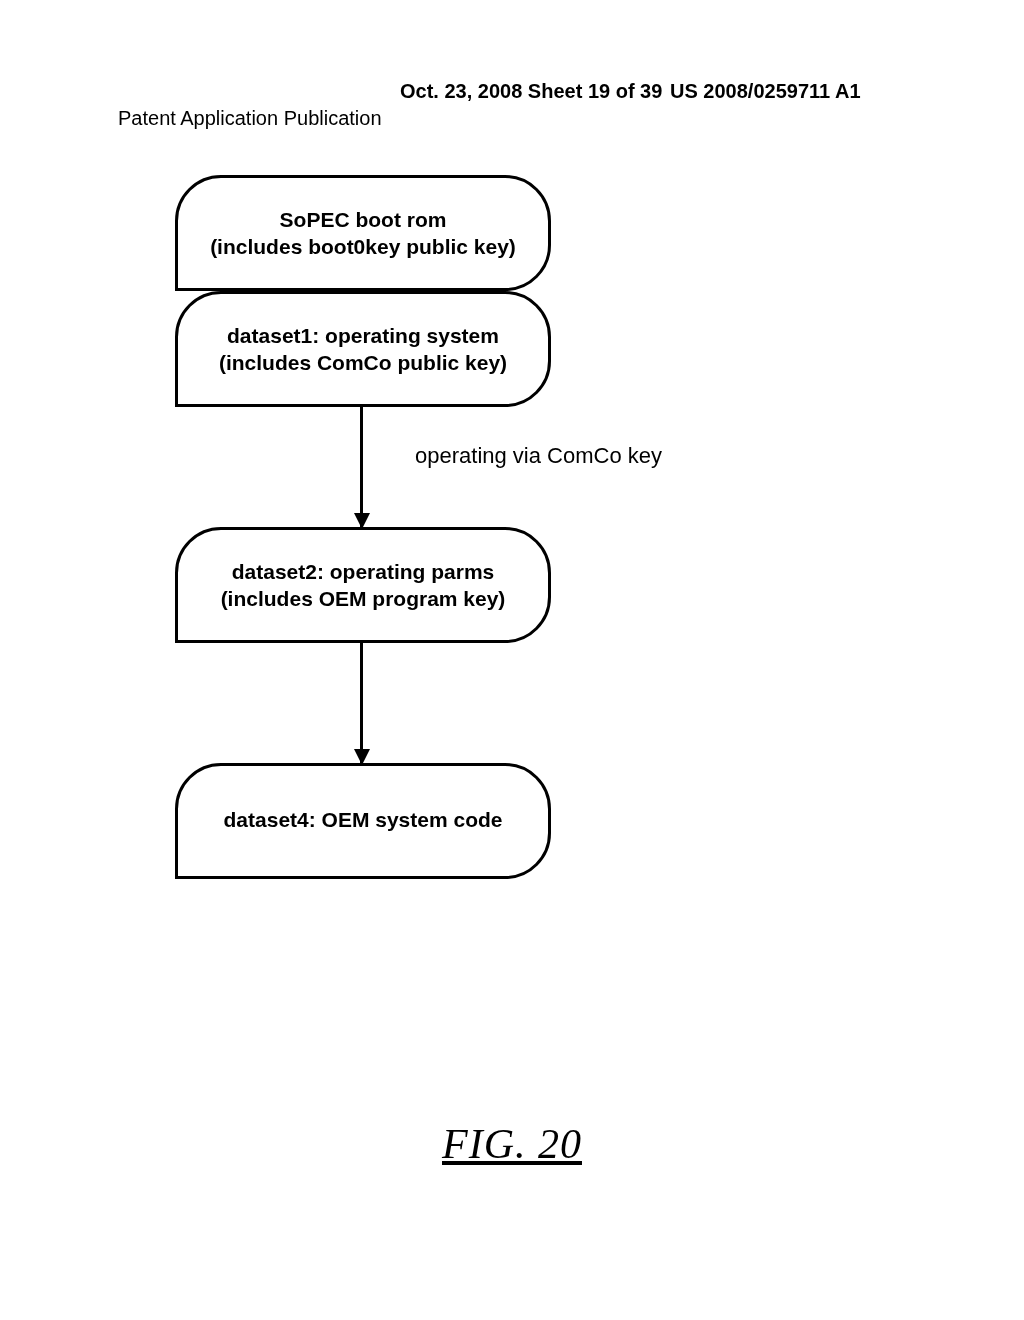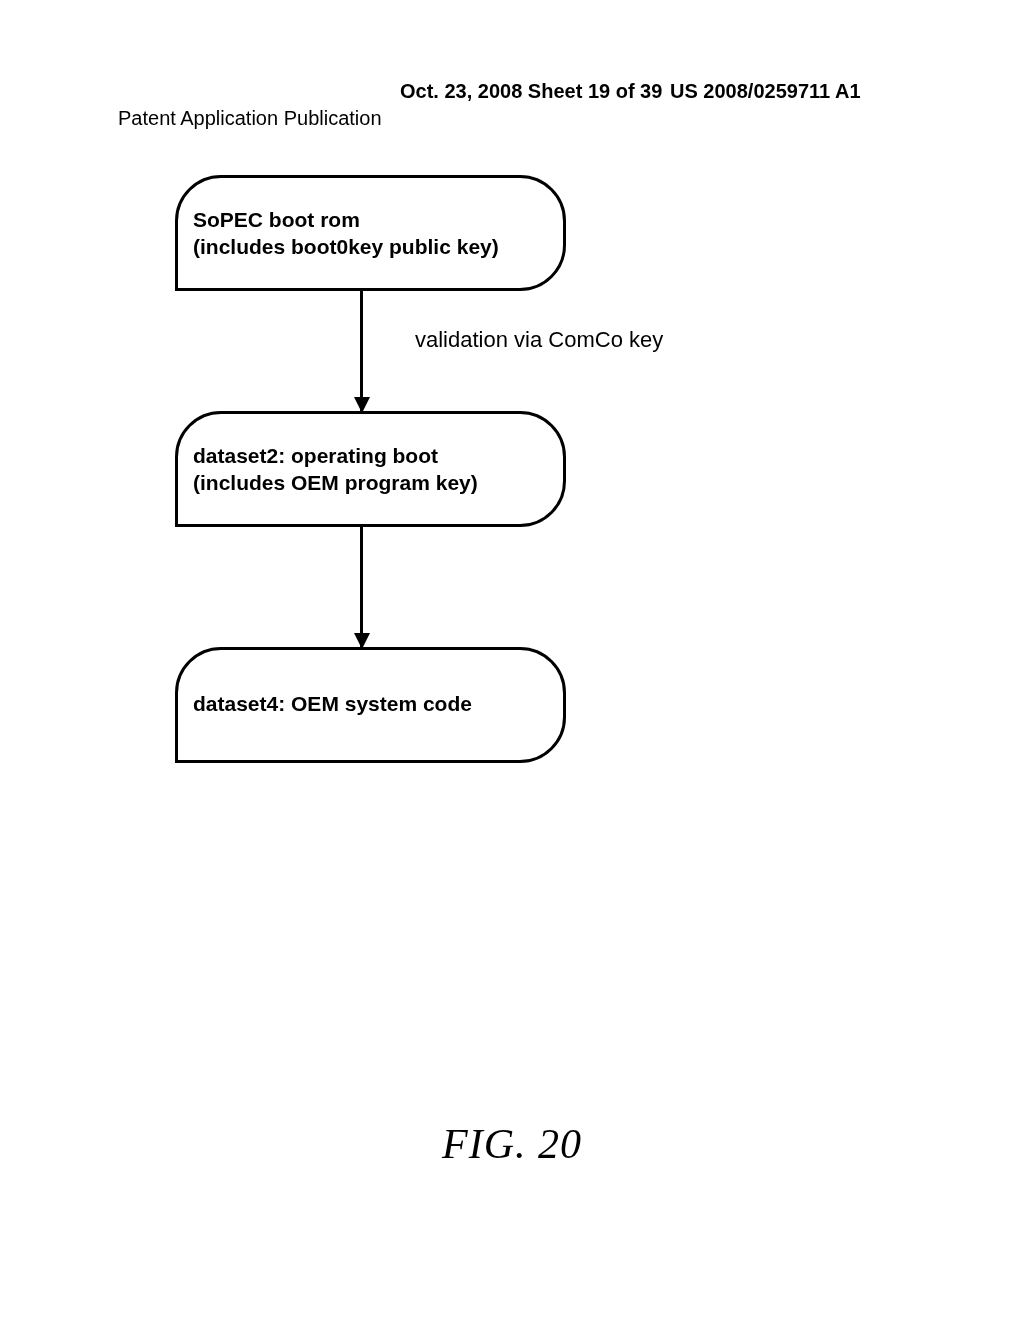--- a/index.html
+++ b/index.html
@@ -49,24 +49,23 @@
     position: relative;
     width: 370px;
     height: 110px;
     border: 3px solid #000;
     border-radius: 46px 46px 46px 0;
     margin-left: 15px;
     margin-bottom: 0;
     display: flex;
     flex-direction: column;
     justify-content: center;
-    align-items: flex-start;
+    align-items: center;
     font-size: 21px;
     background: #fff;
-    padding-left: 15px;
   }
   .node .title {
     font-weight: bold;
   }
   .node .sub {
     font-weight: bold;
     margin-top: 3px;
   }
   .connector {
     position: relative;
@@ -100,48 +99,53 @@
   .figlabel {
     position: absolute;
     top: 1120px;
     left: 0;
     width: 1024px;
     text-align: center;
     font-size: 42px;
     font-style: italic;
     font-family: "Times New Roman", Times, serif;
     letter-spacing: 1px;
+    text-decoration: underline;
   }
 </style>
 </head>
 <body>
 
 <div class="header">
   <span class="header-left">Patent Application Publication</span>
   <span class="header-mid">Oct. 23, 2008  Sheet 19 of 39</span>
   <span class="header-right">US 2008/0259711 A1</span>
 </div>
 
 <div class="diagram">
 
   <div class="node">
     <div class="title">SoPEC boot rom</div>
     <div class="sub">(includes boot0key public key)</div>
   </div>
 
 
+  <div class="node">
+    <div class="title">dataset1: operating system</div>
+    <div class="sub">(includes ComCo public key)</div>
+  </div>
 
   <div class="connector">
     <div class="vline"></div>
     <div class="arrow"></div>
-    <div class="label">validation via ComCo key</div>
+    <div class="label">operating via ComCo key</div>
   </div>
 
   <div class="node">
-    <div class="title">dataset2: operating boot</div>
+    <div class="title">dataset2: operating parms</div>
     <div class="sub">(includes OEM program key)</div>
   </div>
 
   <div class="connector">
     <div class="vline"></div>
     <div class="arrow"></div>
   </div>
 
   <div class="node">
     <div class="title">dataset4: OEM system code</div>

